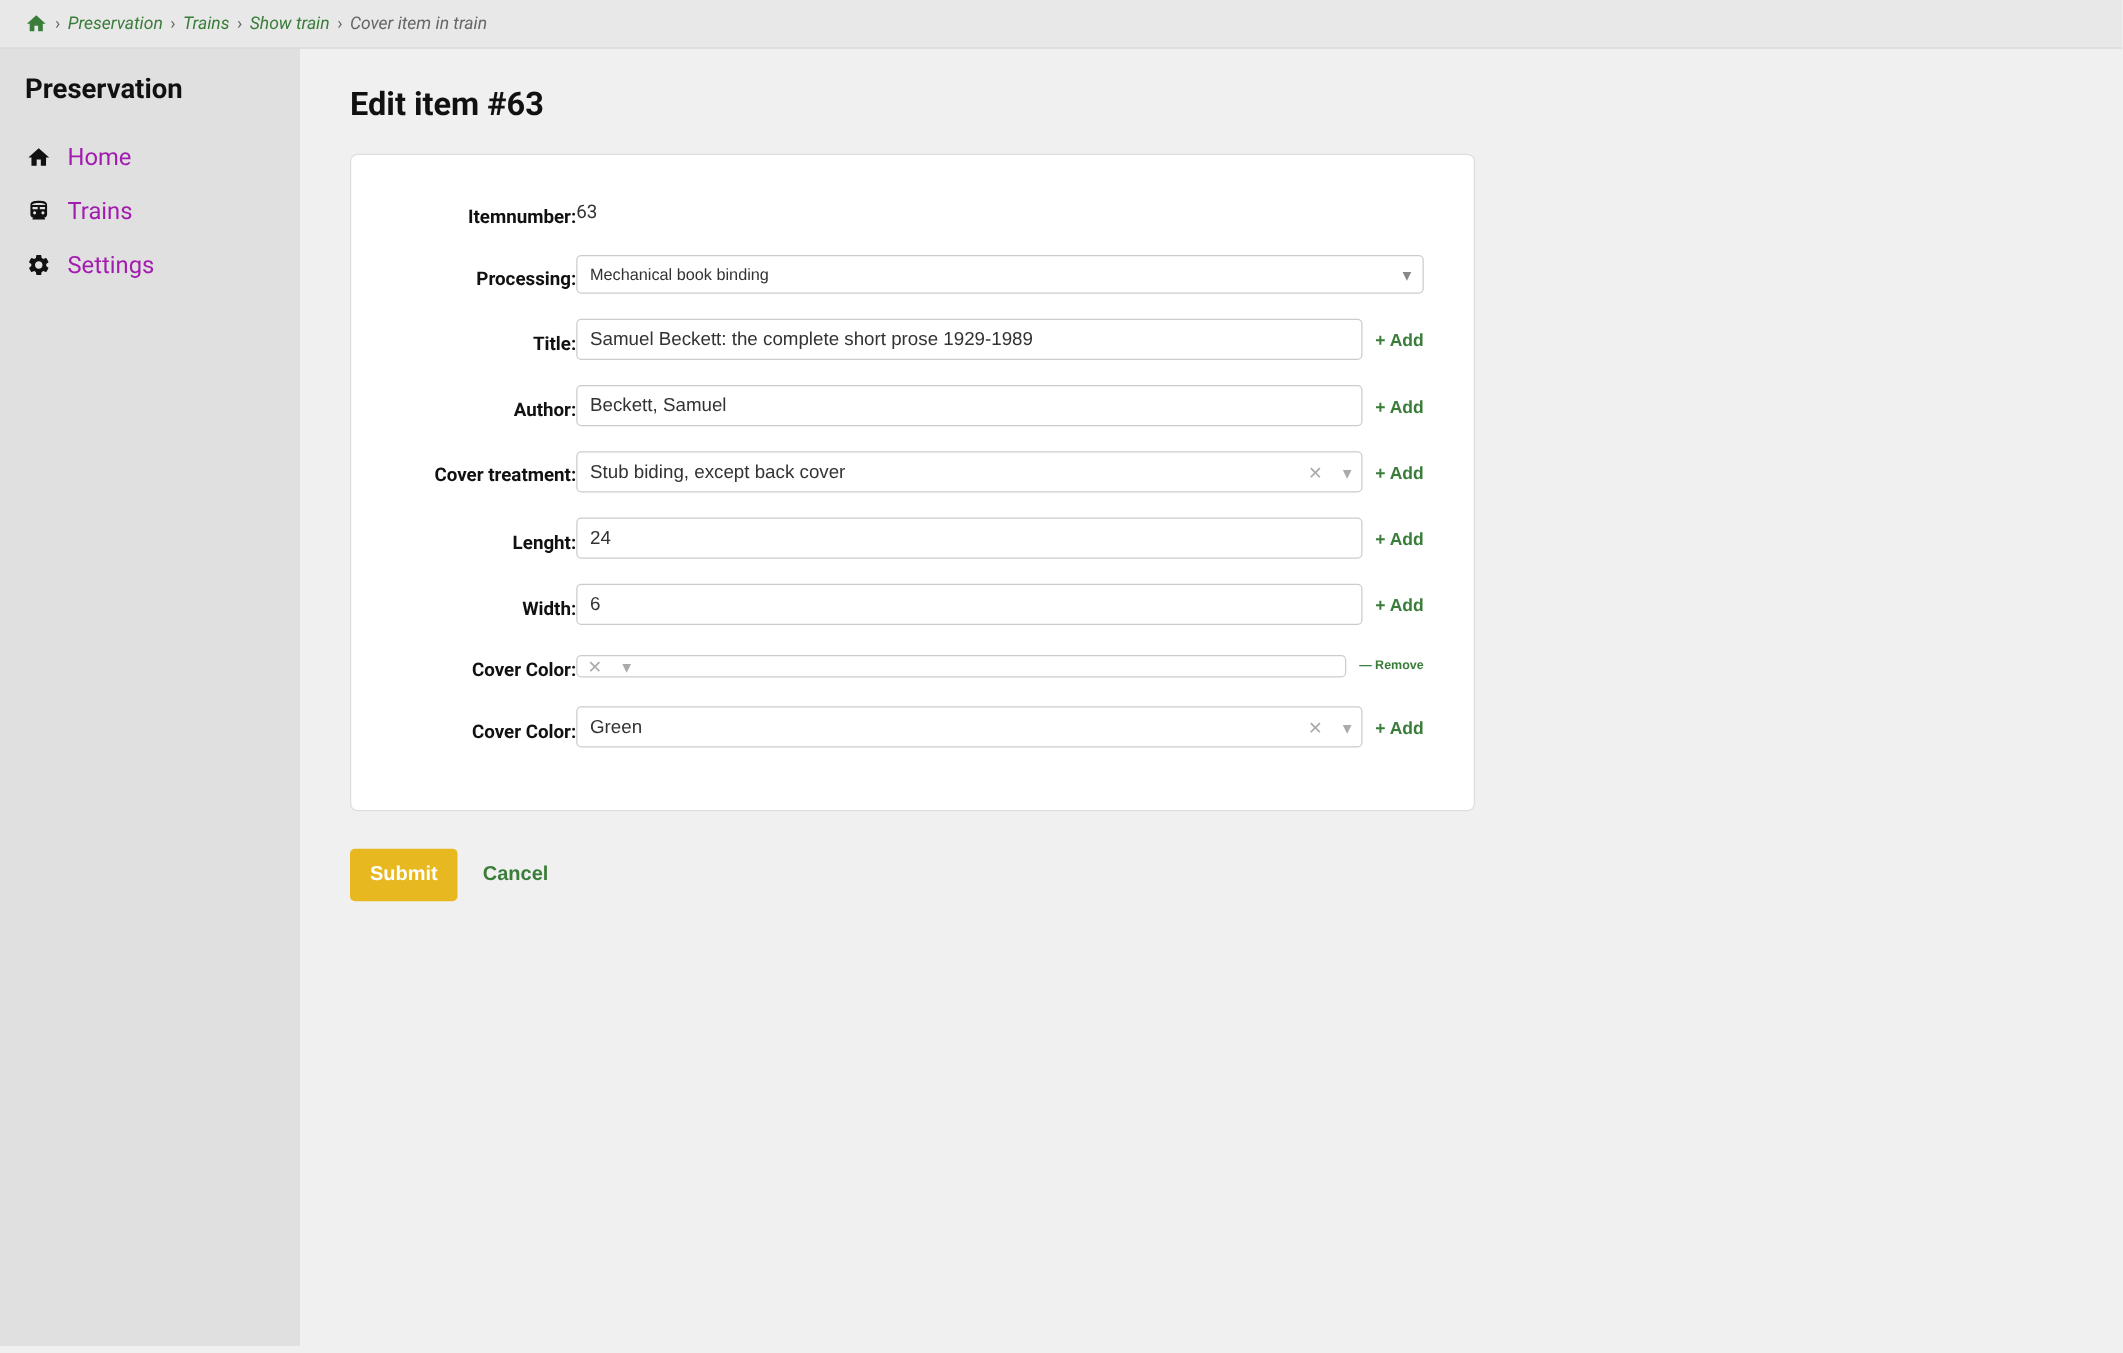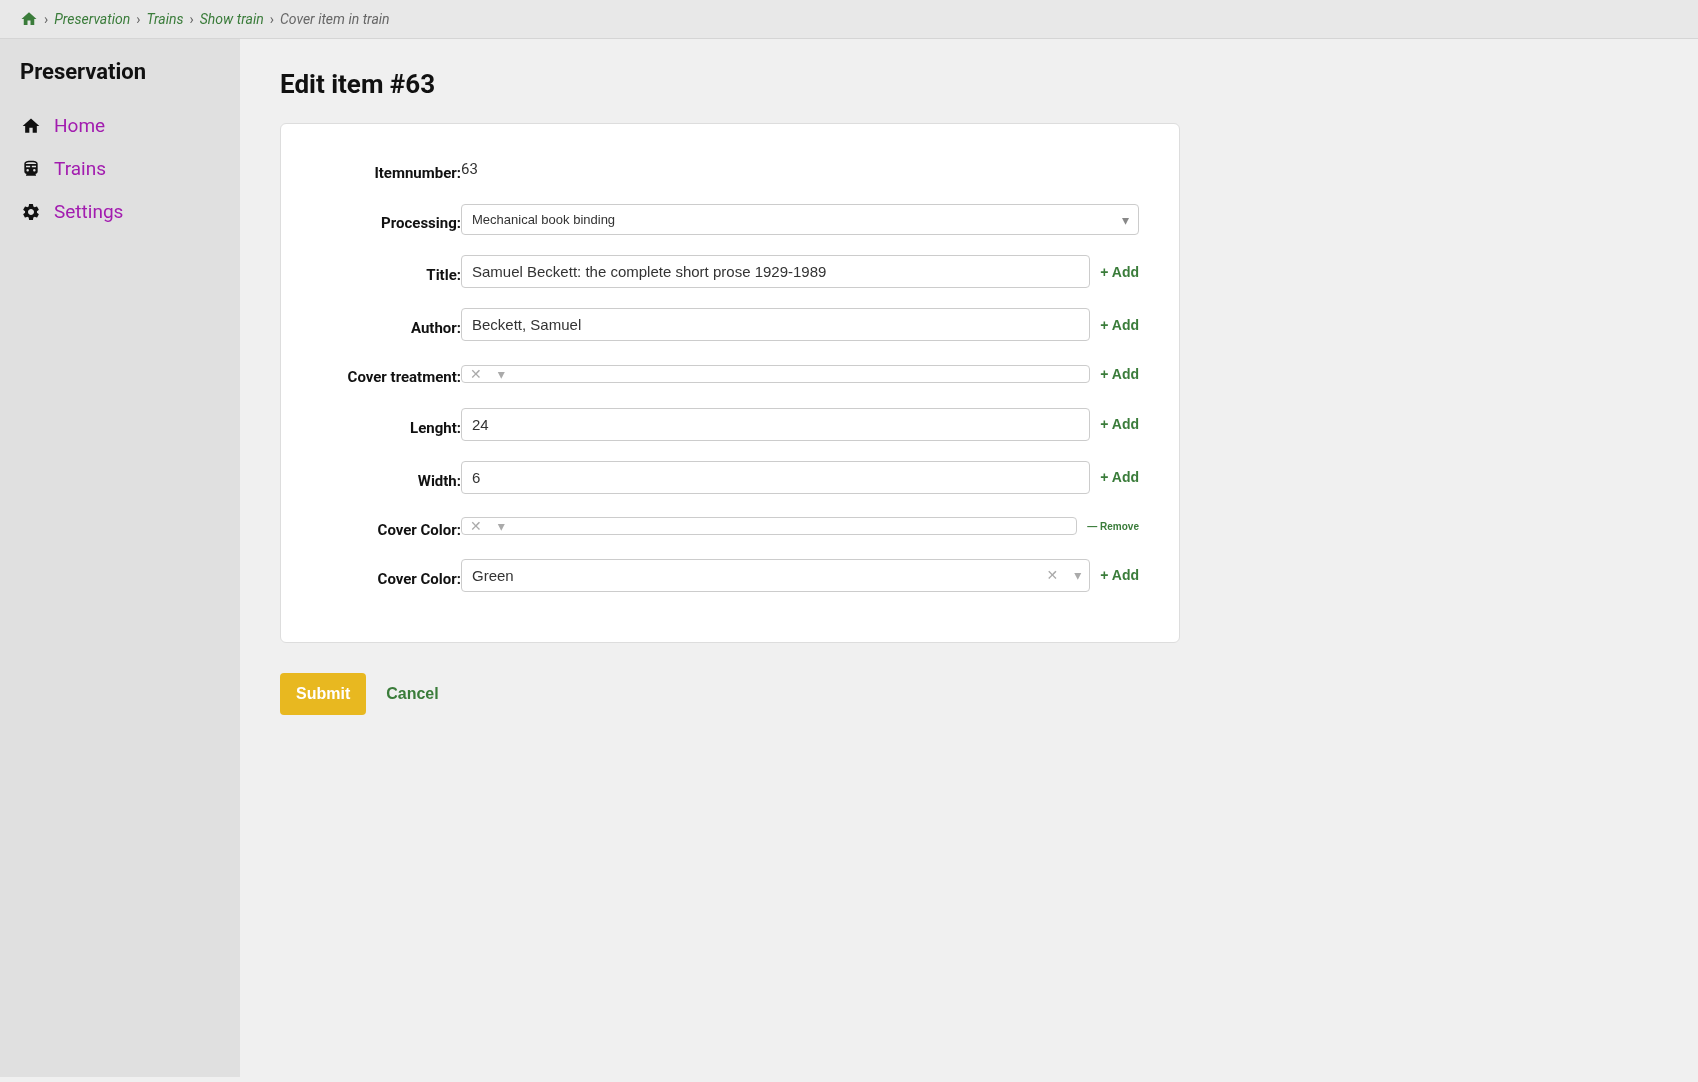--- a/index.html
+++ b/index.html
@@ -330,20 +330,25 @@
         <div class="form-control-wrap">
           <input type="text" class="form-input" value="Beckett, Samuel" style="">
           <button class="add-btn">+ Add</button>
         </div>
       </div>
 
       <div class="form-row">
         <label class="form-label" style="line-height:1.3">Cover treatment:</label>
         <div class="form-control-wrap">
           <div class="select-with-clear">
+            <select>
+              <option>Stub biding, except back cover</option>
+              <option>Full cover</option>
+              <option>No cover</option>
+            </select>
             <button class="clear-btn">✕</button>
             <button class="chev-btn">▾</button>
           </div>
           <button class="add-btn">+ Add</button>
         </div>
       </div>
 
       <div class="form-row">
         <label class="form-label">Lenght:</label>
         <div class="form-control-wrap">

